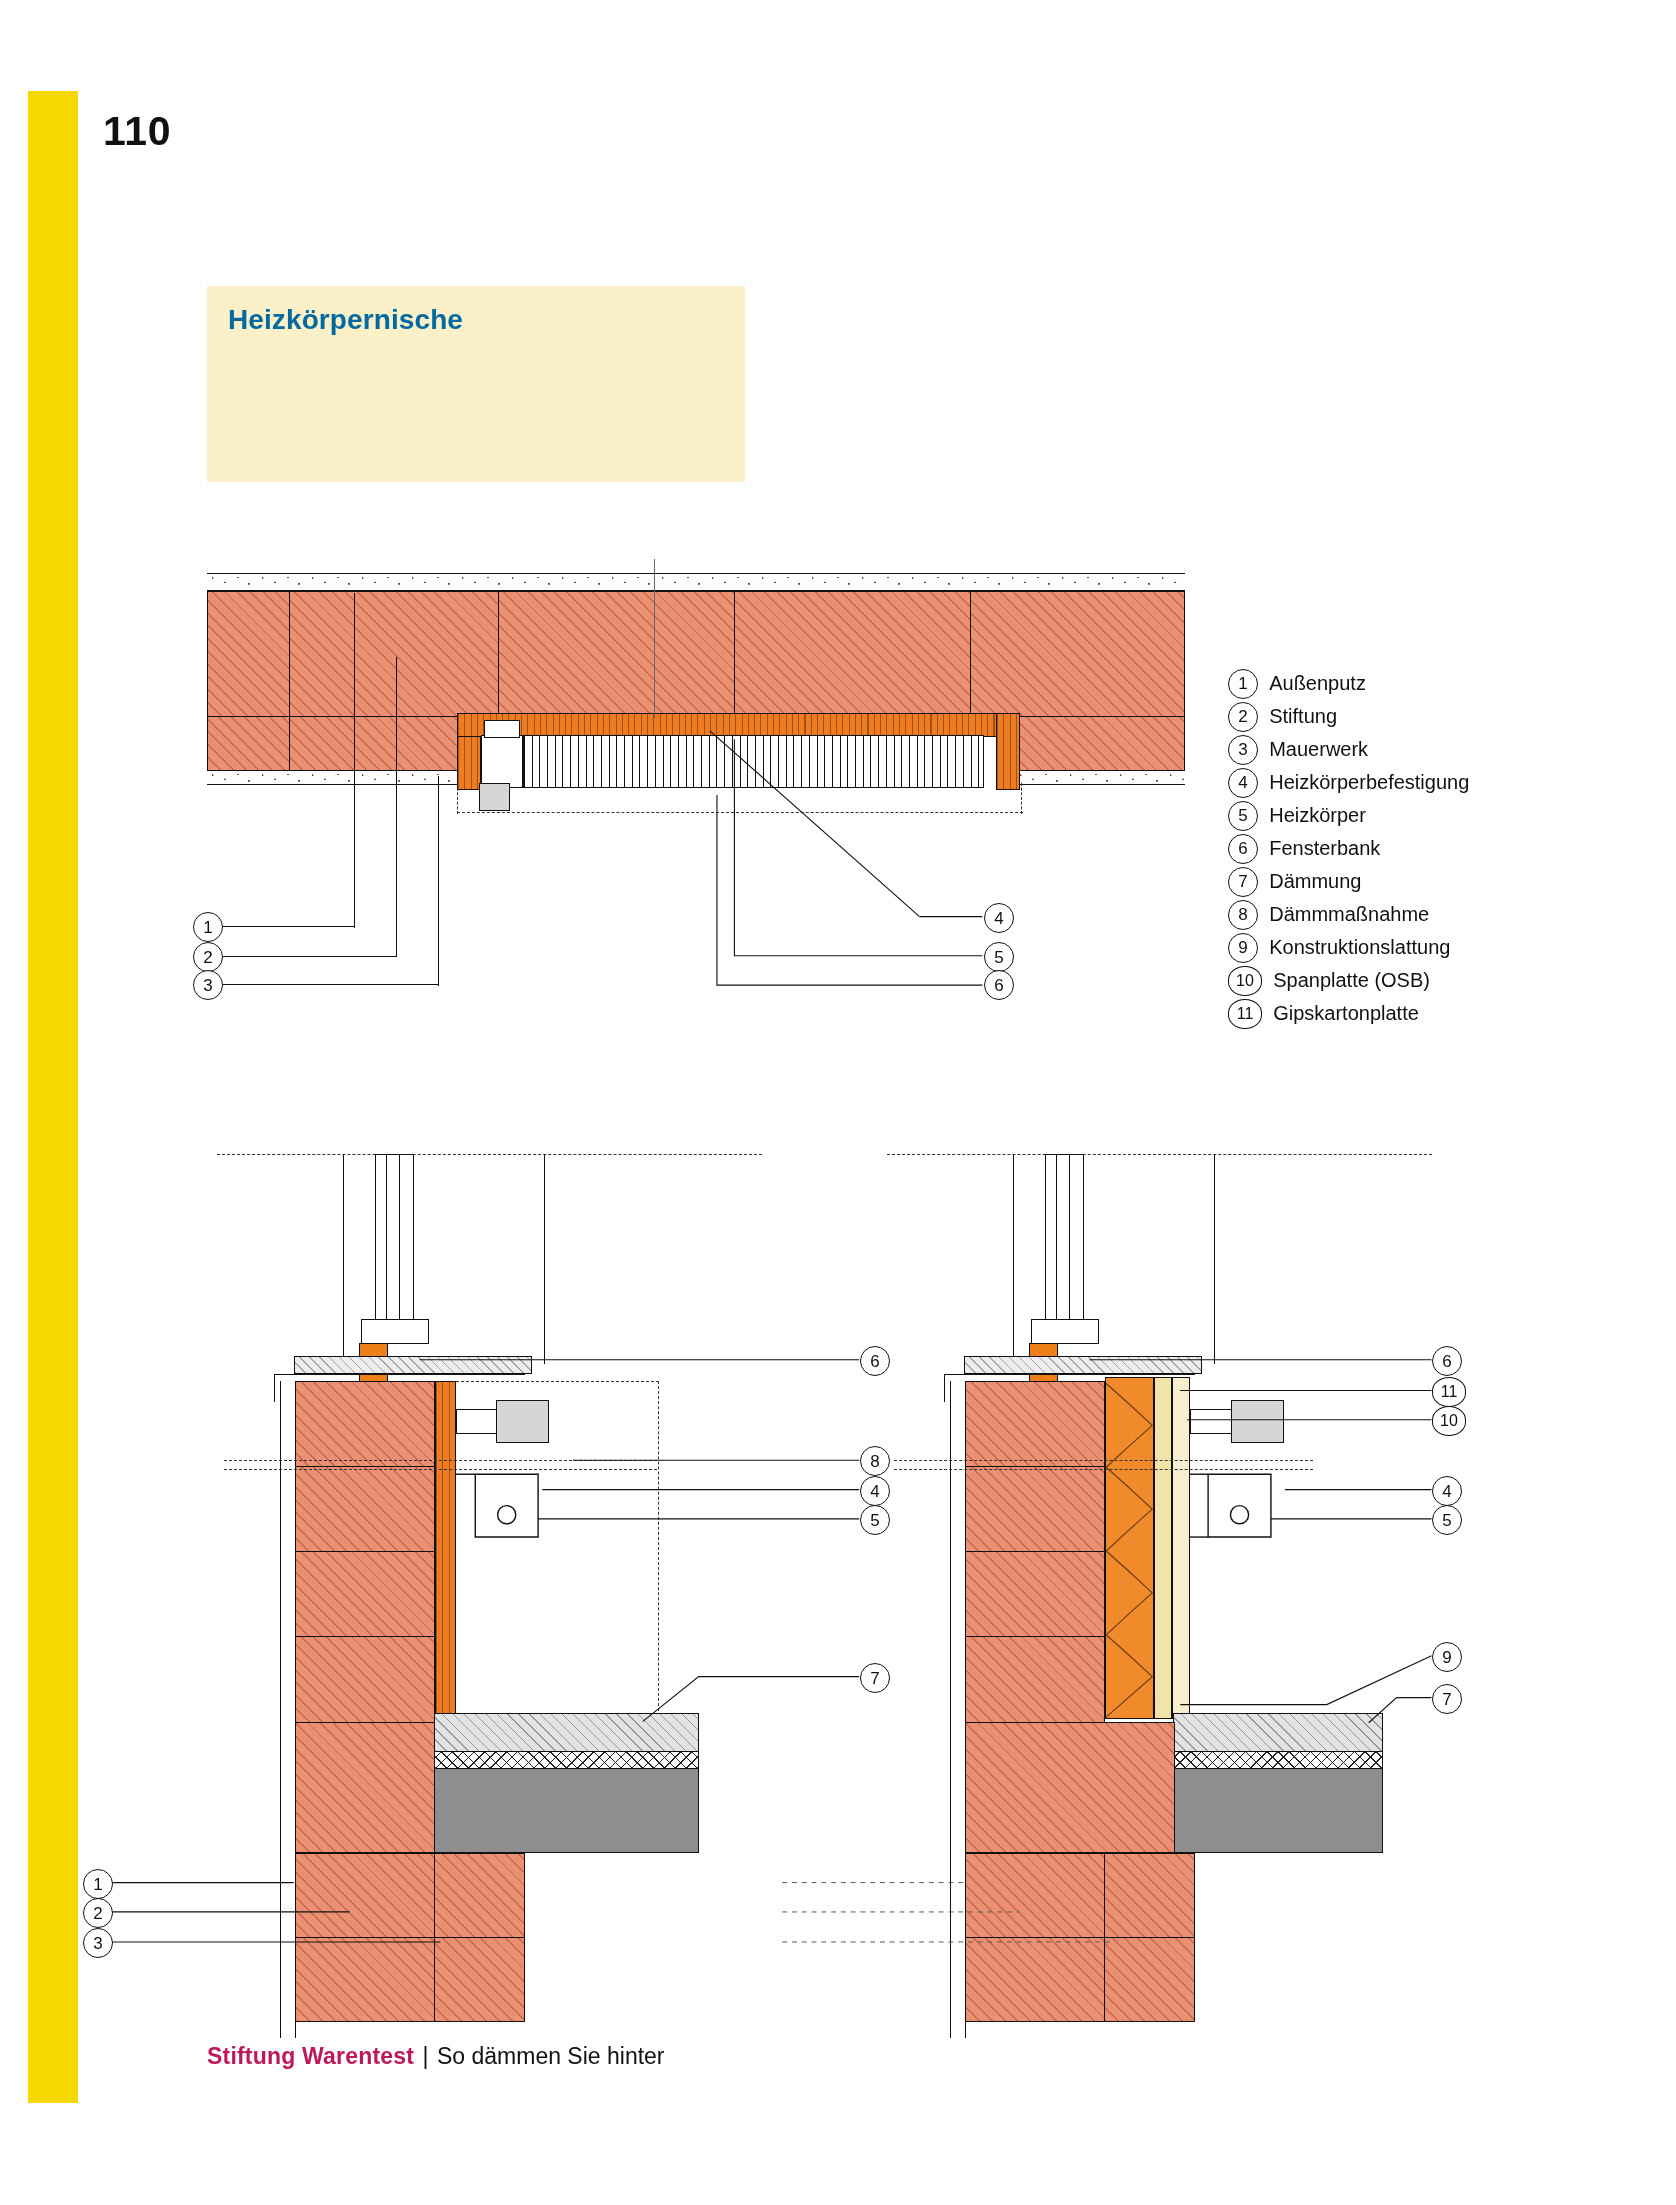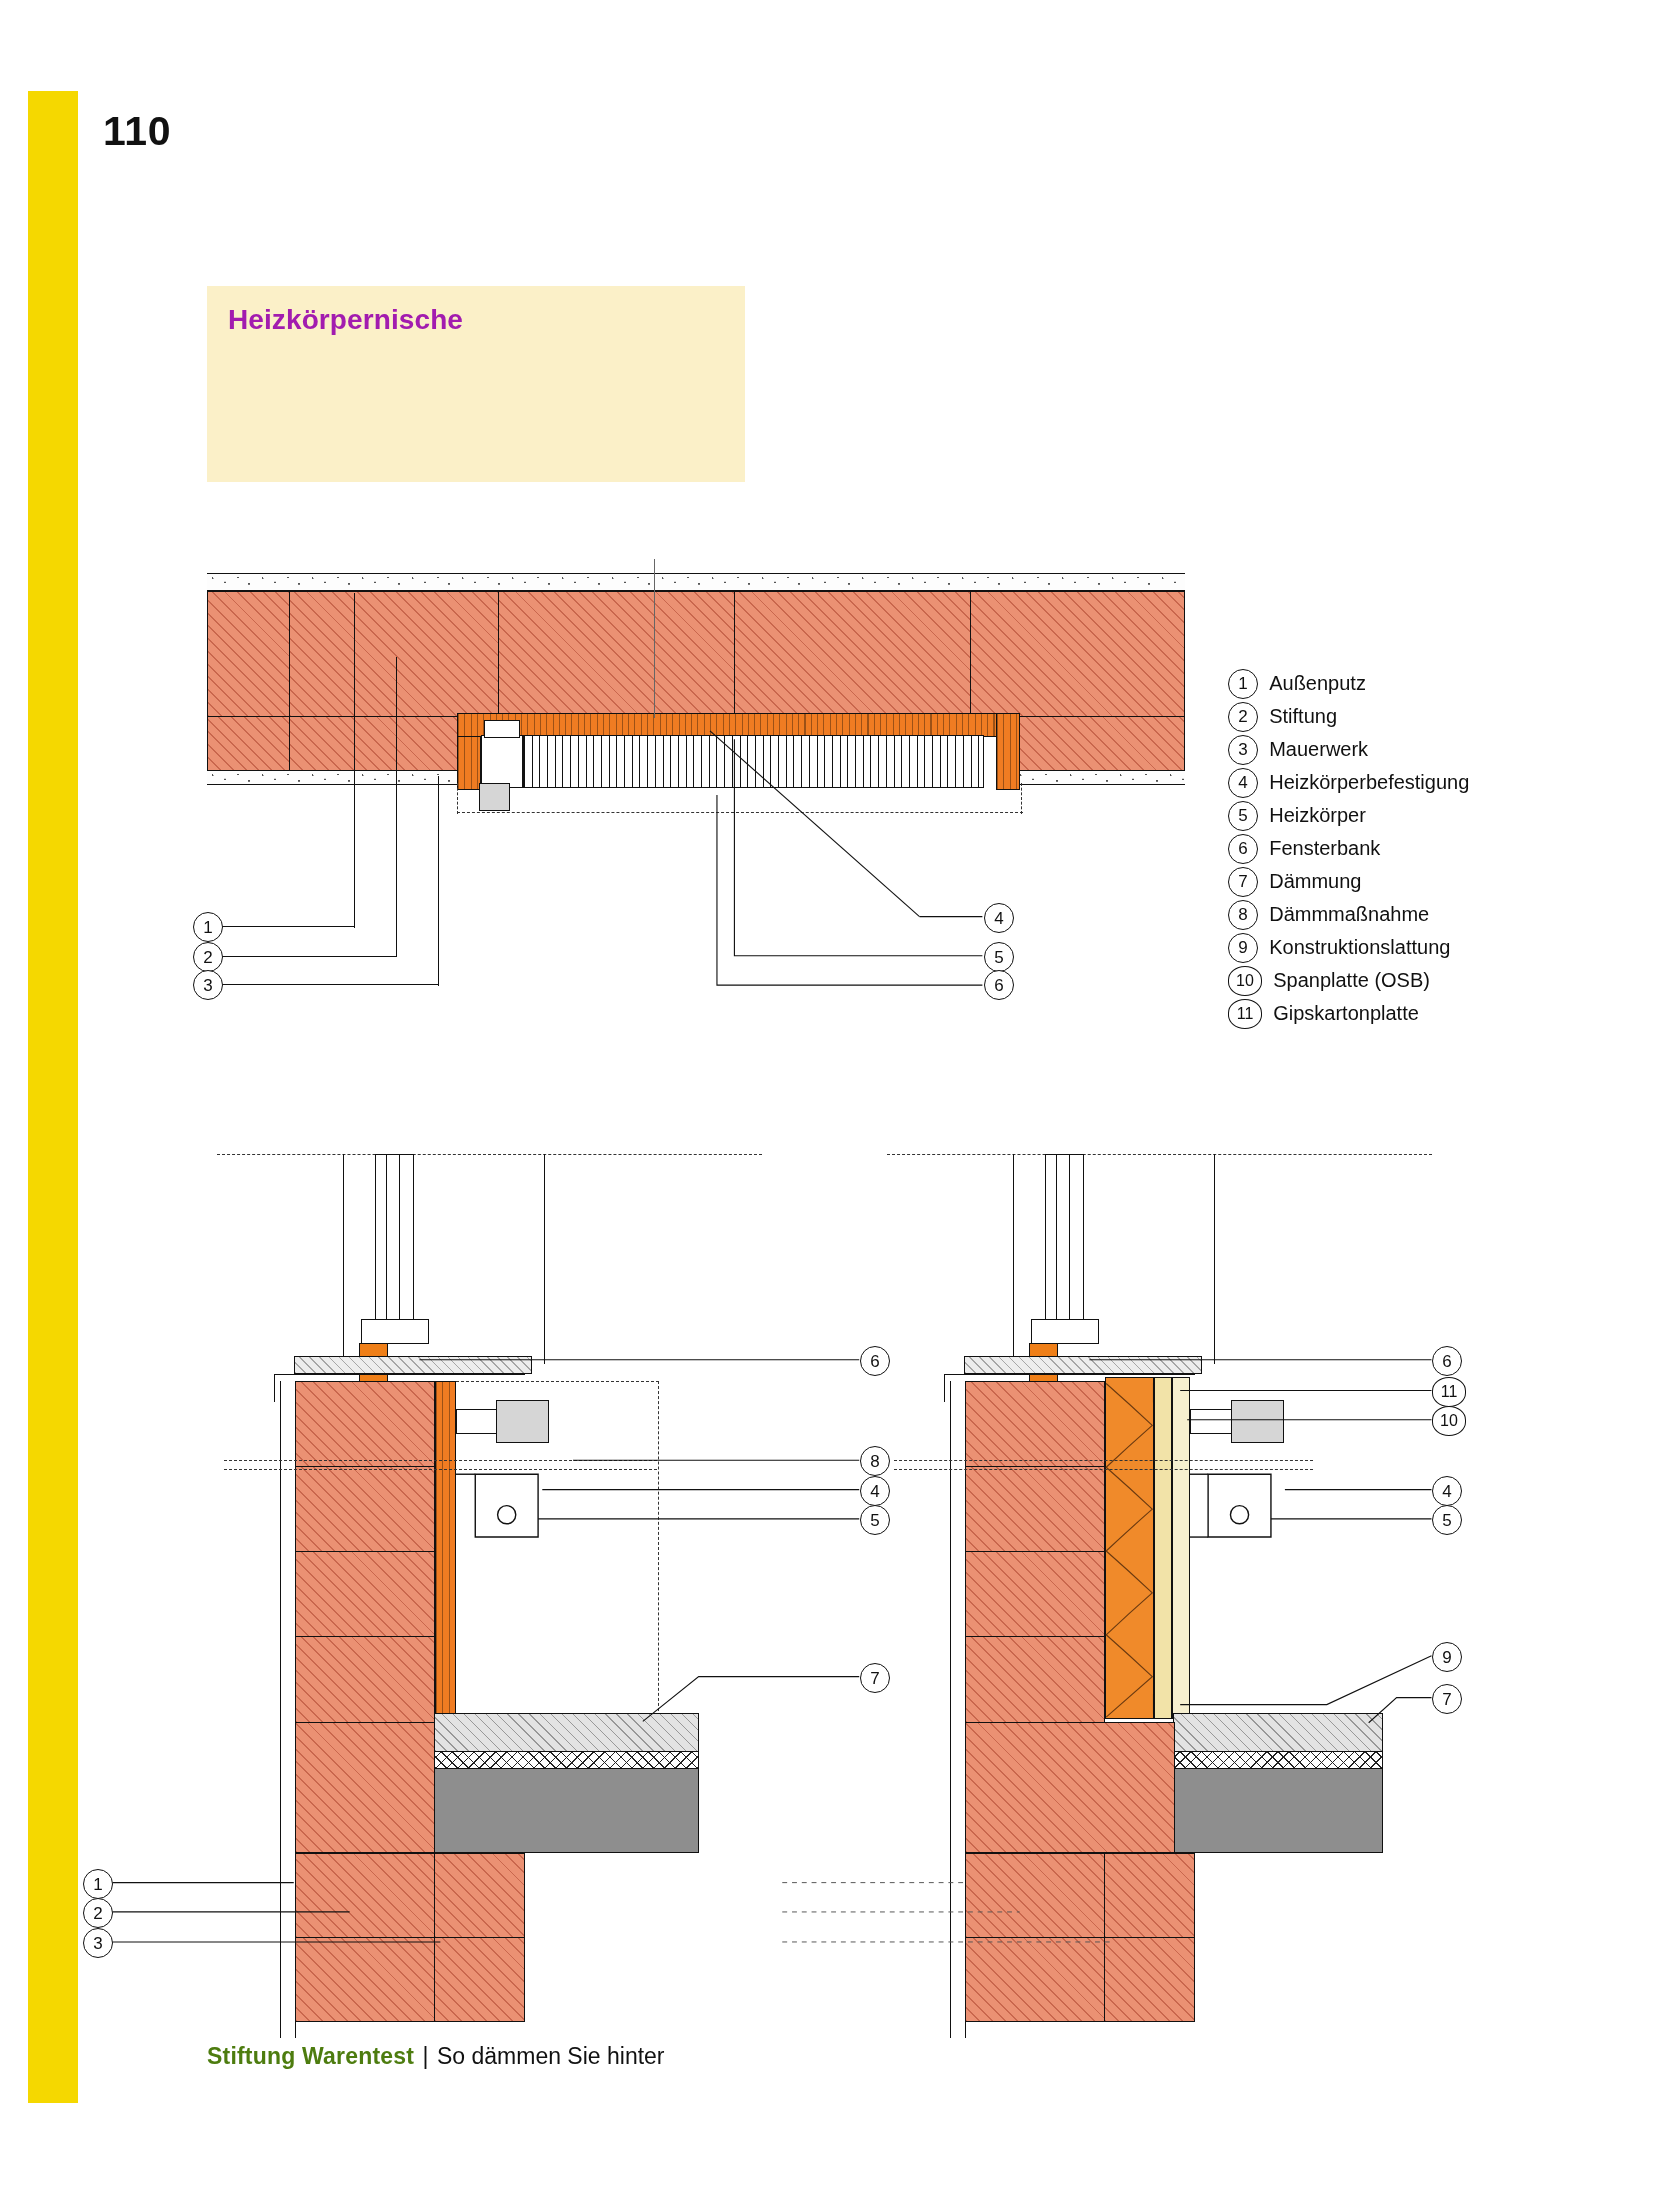--- a/index.html
+++ b/index.html
@@ -44,21 +44,21 @@
     top: 286px;
     width: 538px;
     height: 196px;
     background: #fbf0c8;
     box-sizing: border-box;
     padding: 18px 21px 0 21px;
   }
   .caption-title {
     font-size: 28px;
     font-weight: bold;
-    color: #a21caf;
+    color: #0369a1;
     margin-bottom: 7px;
     letter-spacing: 0.1px;
   }
   .caption-text {
     font-size: 21px;
     line-height: 1.42;
     color: #1a1a1a;
   }
 
   
@@ -111,21 +111,21 @@
   
   .footer {
     position: absolute;
     left: 207px;
     top: 2043px;
     font-size: 23px;
     display: flex;
     align-items: baseline;
   }
   .footer-brand {
-    color: #4d7c0f;
+    color: #be185d;
     font-weight: bold;
     letter-spacing: 0.2px;
   }
   .footer-sep {
     color: #111;
     margin: 0 8.4px;
   }
   .footer-text { color: #111; }
 
   

